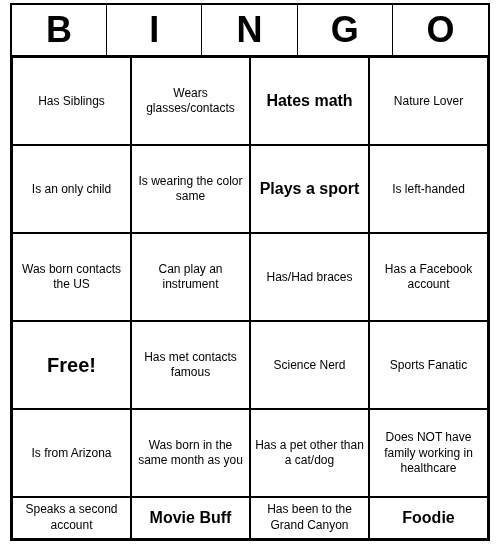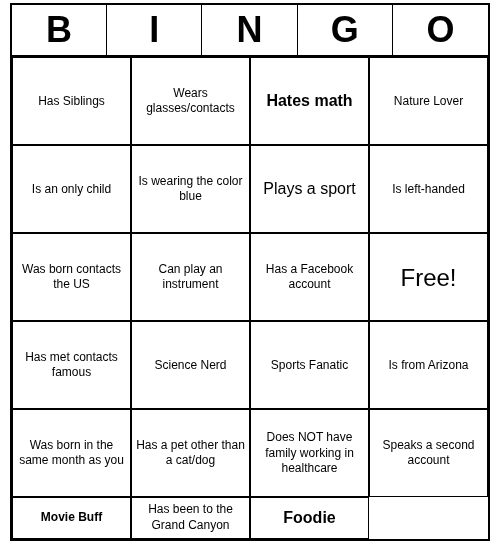--- a/index.html
+++ b/index.html
@@ -38,29 +38,29 @@
       border: 1px solid #000;
       display: flex;
       align-items: center;
       justify-content: center;
       text-align: center;
       padding: 4px;
       font-size: 12px;
       line-height: 1.3;
     }
     .bingo-cell.free {
-      font-size: 24px;
-      font-weight: normal;
+      font-size: 20px;
+      font-weight: bold;
     }
     .bingo-cell.large-text {
       font-size: 16px;
-      font-weight: normal;
+      font-weight: bold;
     }
     .bingo-cell.movie-buff {
-      font-size: 12px;
+      font-size: 16px;
       font-weight: bold;
     }
     .bingo-cell.foodie {
       font-size: 16px;
       font-weight: bold;
     }
     .bingo-cell.hates-math {
       font-size: 16px;
       font-weight: bold;
     }
@@ -75,25 +75,26 @@
     <div class="bingo-letter">N</div>
     <div class="bingo-letter">G</div>
     <div class="bingo-letter">O</div>
   </div>
   <div class="bingo-grid">
   <div class="bingo-cell ">Has Siblings</div>
       <div class="bingo-cell small">Wears glasses/contacts</div>
       <div class="bingo-cell hates-math">Hates math</div>
       <div class="bingo-cell ">Nature Lover</div>
       <div class="bingo-cell ">Is an only child</div>
-      <div class="bingo-cell ">Is wearing the color blue</div>
+      <div class="bingo-cell ">Is wearing the color same</div>
       <div class="bingo-cell large-text">Plays a sport</div>
       <div class="bingo-cell ">Is left-handed</div>
       <div class="bingo-cell ">Was born contacts the US</div>
       <div class="bingo-cell ">Can play an instrument</div>
+      <div class="bingo-cell ">Has/Had braces</div>
       <div class="bingo-cell ">Has a Facebook account</div>
       <div class="bingo-cell free">Free!</div>
       <div class="bingo-cell ">Has met contacts famous</div>
       <div class="bingo-cell ">Science Nerd</div>
       <div class="bingo-cell ">Sports Fanatic</div>
       <div class="bingo-cell ">Is from Arizona</div>
       <div class="bingo-cell ">Was born in the same month as you</div>
       <div class="bingo-cell ">Has a pet other than a cat/dog</div>
       <div class="bingo-cell ">Does NOT have family working in healthcare</div>
       <div class="bingo-cell ">Speaks a second account</div>

